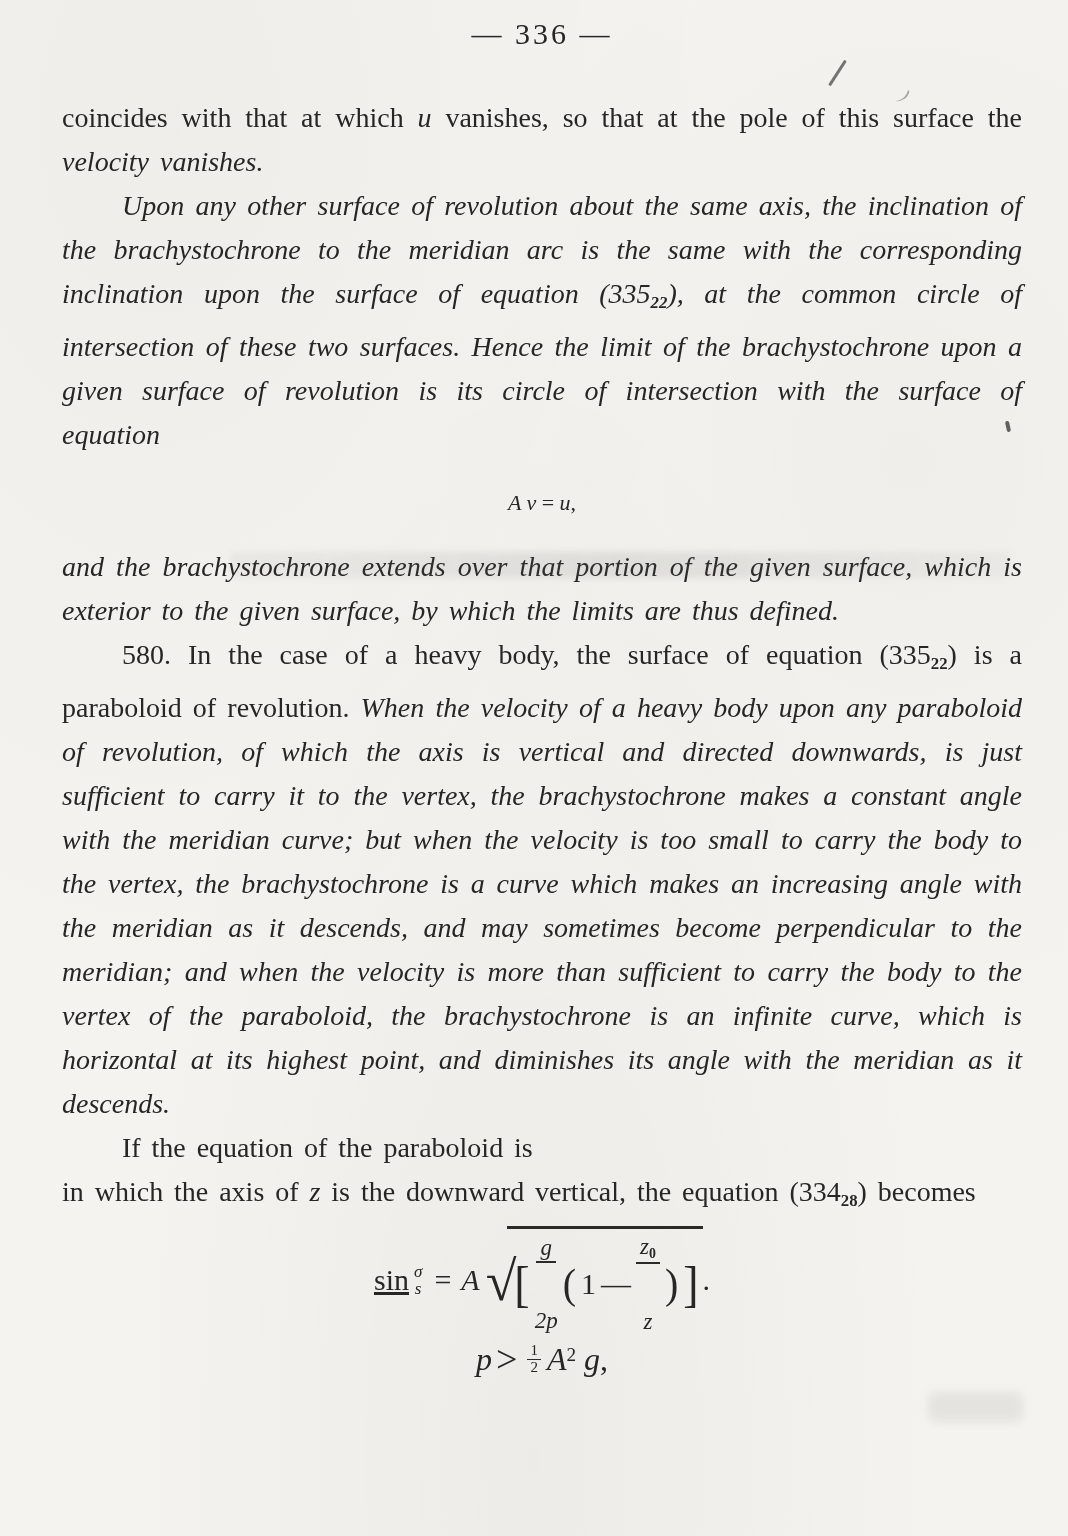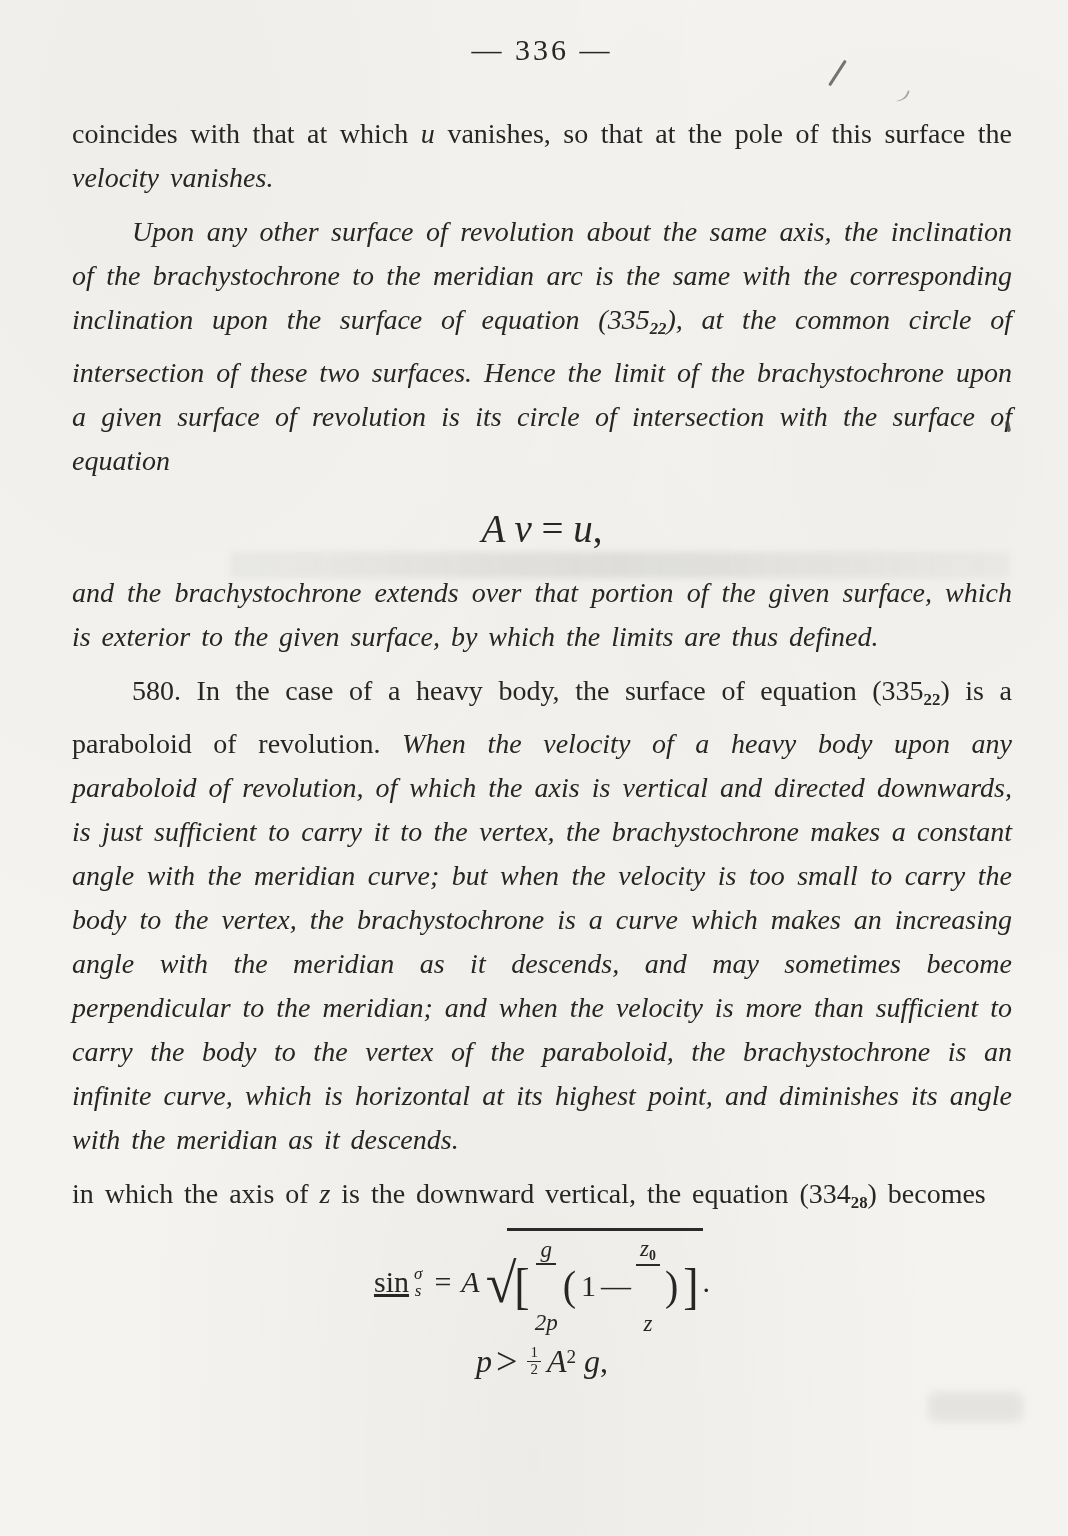--- a/index.html
+++ b/index.html
@@ -7,46 +7,46 @@
     position:relative;
     width:1068px; height:1536px;
     margin:0 auto;
     background-color:#f4f3ef;
     background-image:
       radial-gradient(ellipse at 15% 8%, rgba(0,0,0,0.025), transparent 45%),
       radial-gradient(ellipse at 85% 30%, rgba(0,0,0,0.02), transparent 40%),
       radial-gradient(ellipse at 50% 95%, rgba(0,0,0,0.03), transparent 55%);
     overflow:hidden;
     box-sizing:border-box;
-    padding:24px 46px 0 62px;
+    padding:8px 46px 0 62px;
     font-family:"Liberation Serif","DejaVu Serif",serif;
     color:#262626;
   }
   .pageno {
     text-align:center;
     font-size:30px; line-height:44px;
     letter-spacing:3px;
     margin:4px 0 40px 0;
   }
   .para {
-    margin:10px;
+    margin:0;
     font-size:28px;
     line-height:44px;
     text-align:justify;
     word-spacing:0.14em;
   }
   .para.short { text-align:left; }
   .indent { text-indent:60px; }
   .rm { font-style:normal; }
   .it { font-style:italic; }
   .sub { font-size:0.6em; vertical-align:-0.3em;font-weight:bold; }
   .sup { font-size:0.6em; vertical-align:0.45em; }
   .eqline {
     text-align:center;
-    font-size:39px;
+    font-size:22px;
     line-height:40px;
     margin:26px 0 22px 0;
   }
   
   .eq-sin {
     display:flex; align-items:center; justify-content:center;
     font-size:30px; margin:14px 0 6px 0; height:86px;
   }
   .eq-sin .fn { font-style:normal; margin-right:5px;text-decoration:underline; }
   .ratio { display:inline-flex; flex-direction:column; align-items:center;
@@ -100,20 +100,21 @@
   <p class="para"><span class="rm">coincides with that at which </span><span class="it">u</span><span class="rm"> vanishes, so that at the pole of this surface the </span><span class="it">velocity vanishes.</span></p>
 
   <p class="para it indent"><span class="it">Upon any other surface of revolution about the same axis, the inclination of the brachystochrone to the meridian arc is the same with the corresponding inclination upon the surface of equation (335</span><span class="it sub">22</span><span class="it">), at the common circle of intersection of these two surfaces. Hence the limit of the brachystochrone upon a given surface of revolution is its circle of intersection with the surface of equation</span></p>
 
   <div class="eqline"><span class="it">A v</span><span class="rm"> = </span><span class="it">u</span><span class="rm">,</span></div>
 
   <p class="para it"><span class="it">and the brachystochrone extends over that portion of the given surface, which is exterior to the given surface, by which the limits are thus defined.</span></p>
 
   <p class="para indent"><span class="rm">580.  In the case of a heavy body, the surface of equation (335</span><span class="rm sub">22</span><span class="rm">) is a paraboloid of revolution.  </span><span class="it">When the velocity of a heavy body upon any paraboloid of revolution, of which the axis is vertical and directed downwards, is just sufficient to carry it to the vertex, the brachystochrone makes a constant angle with the meridian curve; but when the velocity is too small to carry the body to the vertex, the brachystochrone is a curve which makes an increasing angle with the meridian as it descends, and may sometimes become perpendicular to the meridian; and when the velocity is more than sufficient to carry the body to the vertex of the paraboloid, the brachystochrone is an infinite curve, which is horizontal at its highest point, and diminishes its angle with the meridian as it descends.</span></p>
 
+  <p class="para short indent"><span class="rm">If the equation of the paraboloid is</span></p>
 
 
   <p class="para"><span class="rm">in which the axis of </span><span class="it">z</span><span class="rm"> is the downward vertical, the equation (334</span><span class="rm sub">28</span><span class="rm">) becomes</span></p>
 
   <div class="eq-sin">
     <span class="fn">sin</span>
     <span class="ratio">
         <span>σ</span>
         <span>s</span>
       </span>

